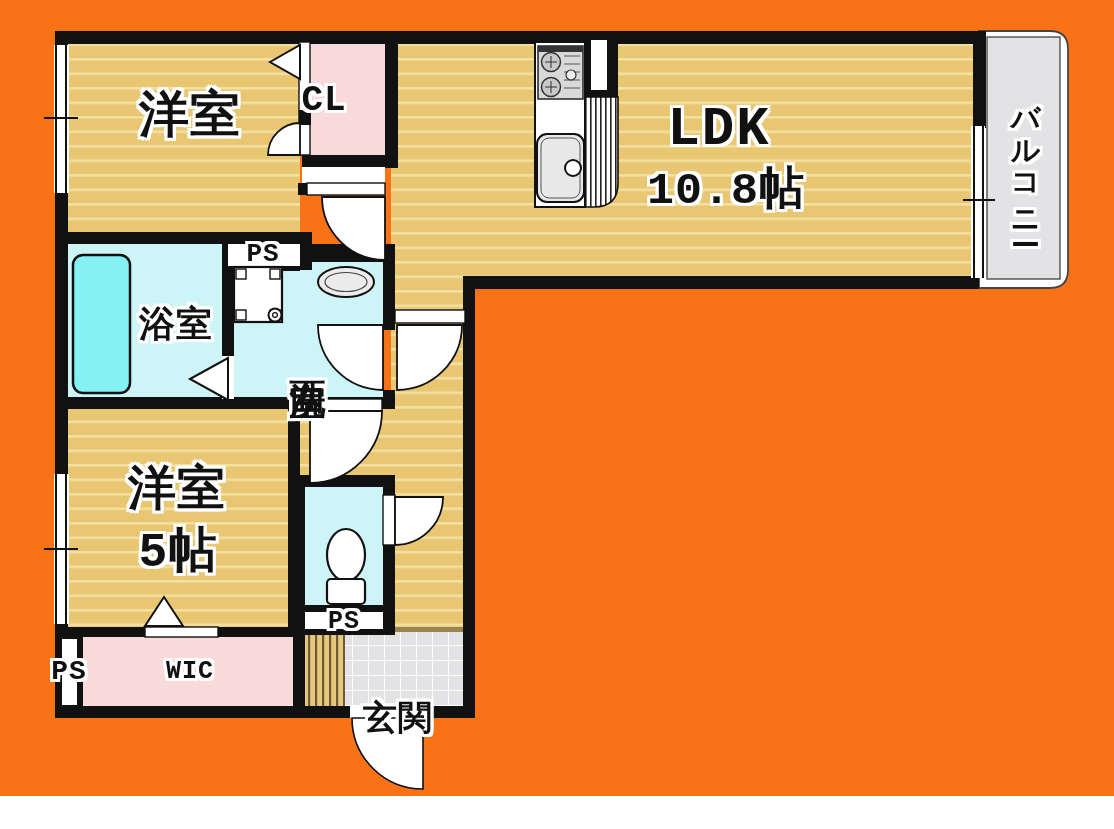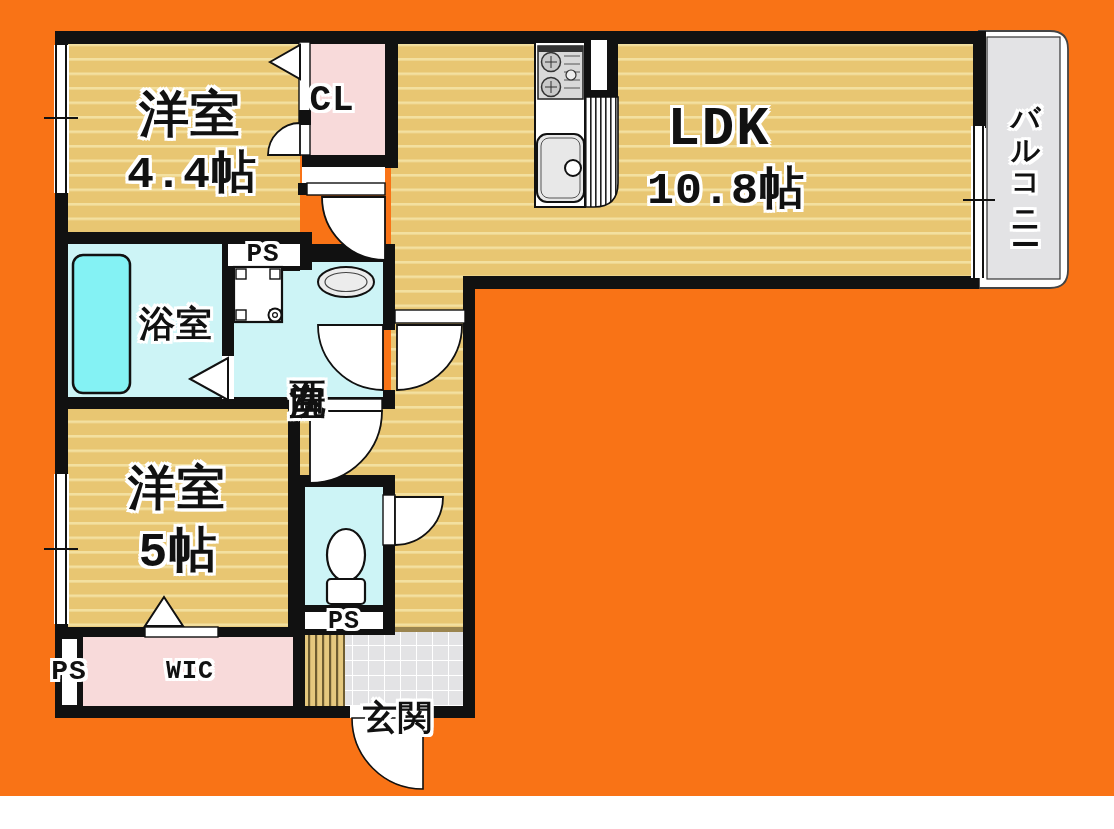--- a/index.html
+++ b/index.html
@@ -207,22 +207,21 @@
       </g>
 
       <g fill="#ffffff" stroke="#111">
         <ellipse cx="346" cy="555" rx="19" ry="26" stroke-width="2.2"></ellipse>
         <rect x="327" y="579" width="38" height="25" rx="4" stroke-width="2.2"></rect>
       </g>
     </g>
   </svg>
 
   <div class="lbl" style="left:190px;top:114px;font-size:50px;">洋室</div>
-  <div class="lbl" style="left:192px;top:172px;font-size:45px;">4.4帖</div>
-  <div class="lbl" style="left:332px;top:100px;font-size:36px;">CL</div>
+  <div class="lbl" style="left:324px;top:100px;font-size:36px;">CL</div>
   <div class="lbl" style="left:719px;top:129px;font-size:54px;letter-spacing:2px;">LDK</div>
   <div class="lbl" style="left:726px;top:188px;font-size:45px;">10.8帖</div>
   <div class="lbl vert" style="left:1023px;top:158px;font-size:29px;">バルコニー</div>
   <div class="lbl" style="left:176px;top:324px;font-size:36px;text-align:center;">浴室</div>
   <div class="lbl vert" style="left:304px;top:352px;font-size:36px;letter-spacing:0;">洗面室</div>
   <div class="lbl" style="left:177px;top:488px;font-size:48px;">洋室</div>
   <div class="lbl" style="left:178px;top:550px;font-size:48px;">5帖</div>
   <div class="lbl" style="left:190px;top:671px;font-size:25px;">WIC</div>
   <div class="lbl" style="left:398px;top:670px;font-size:34px;margin-top:48px;">玄関</div>
   <div class="lbl" style="left:263px;top:254px;font-size:26px;">PS</div>

